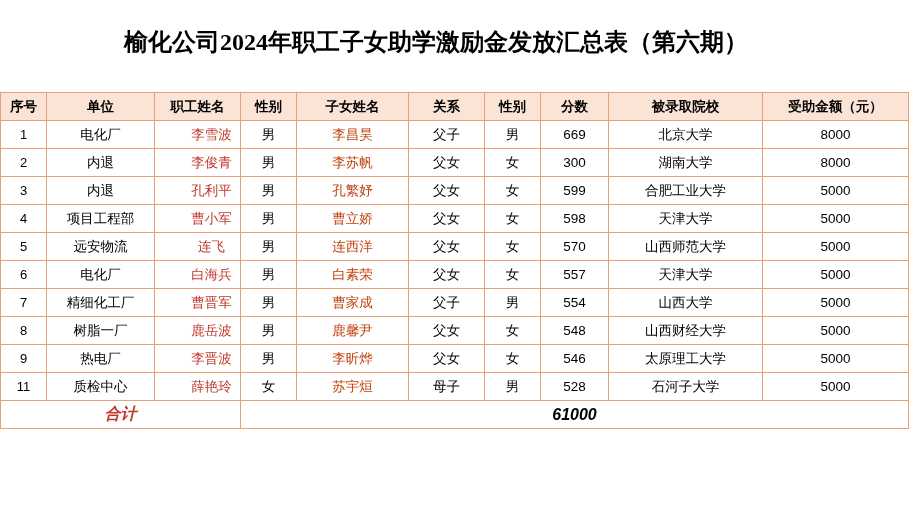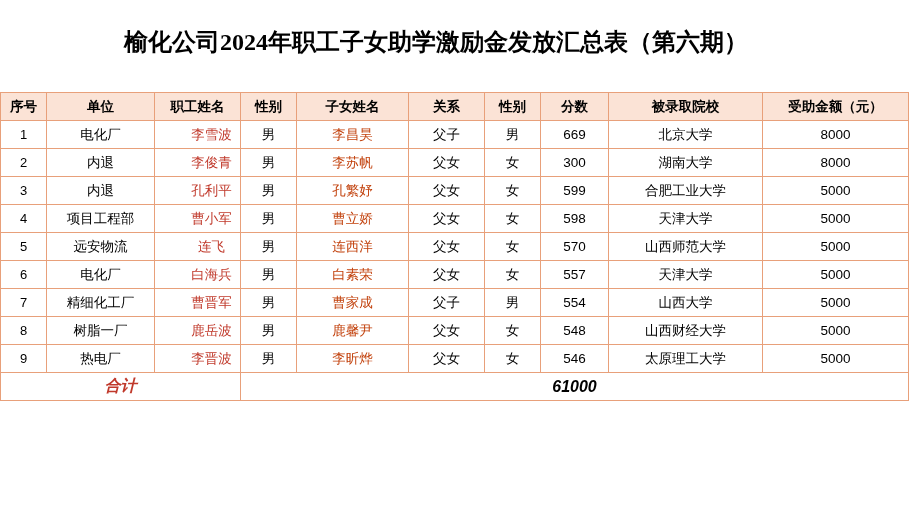--- a/index.html
+++ b/index.html
@@ -226,20 +226,32 @@
         <td>热电厂</td>
         <td class="name-col">李晋波</td>
         <td>男</td>
         <td class="child-col">李昕烨</td>
         <td>父女</td>
         <td>女</td>
         <td>546</td>
         <td>太原理工大学</td>
         <td>5000</td>
       </tr>
+      <tr>
+        <td class="idx">11</td>
+        <td>质检中心</td>
+        <td class="name-col">薛艳玲</td>
+        <td>女</td>
+        <td class="child-col">苏宇烜</td>
+        <td>母子</td>
+        <td>男</td>
+        <td>528</td>
+        <td>石河子大学</td>
+        <td>5000</td>
+      </tr>
     </tbody>
     <tfoot>
       <tr>
         <td class="total-label" colspan="3">合计</td>
         <td colspan="7" class="total-value">61000</td>
       </tr>
     </tfoot>
   </table>
 
 </div>

